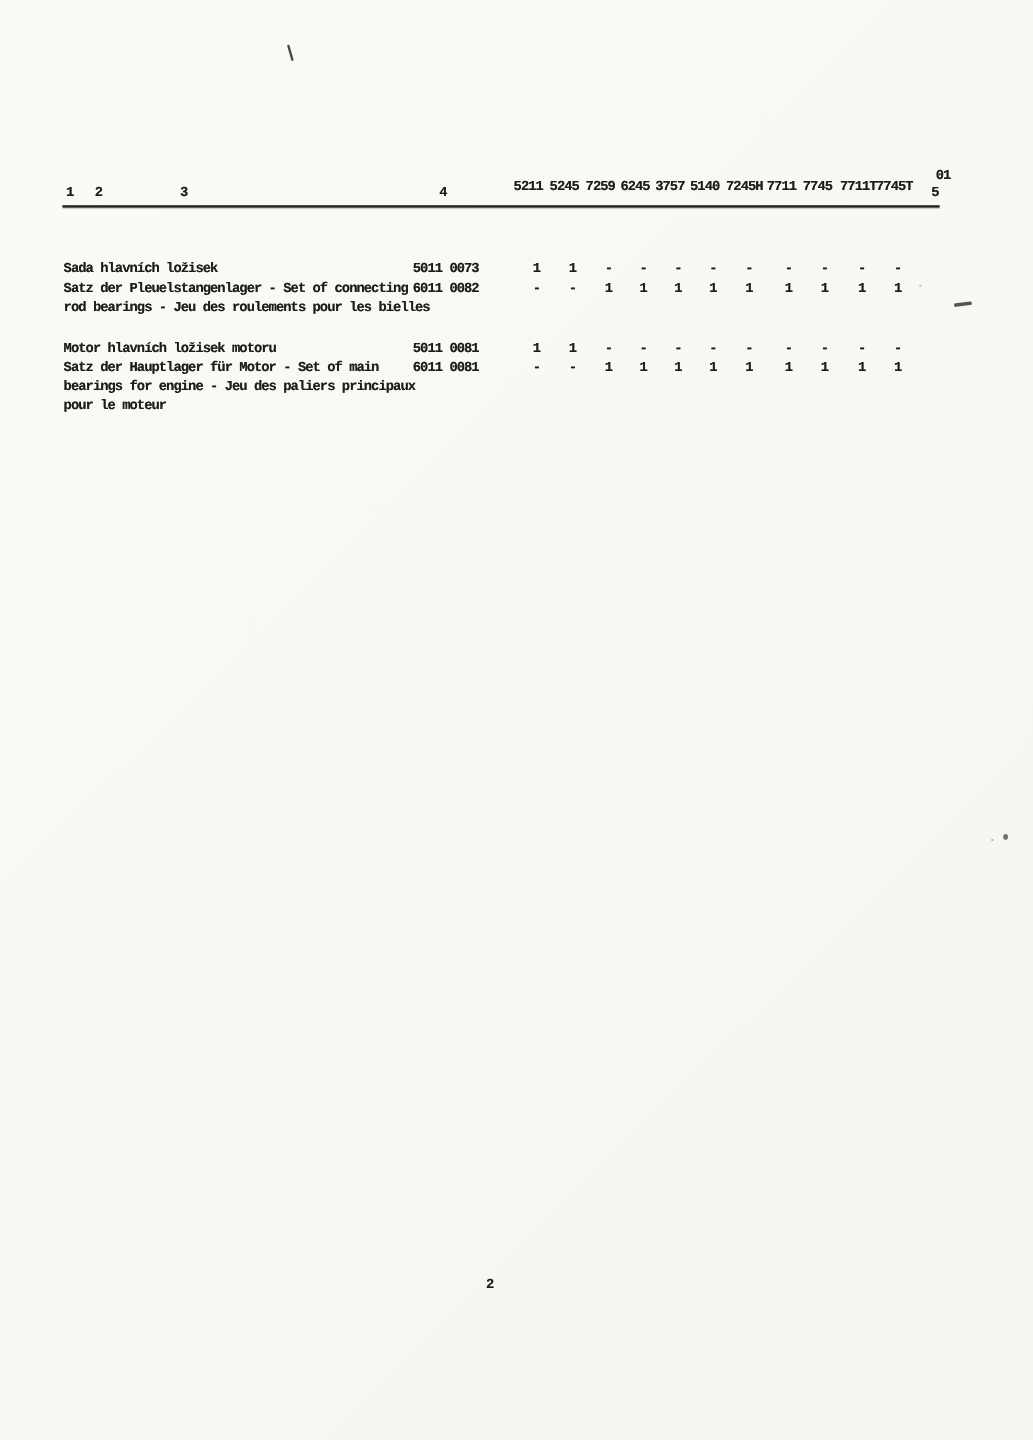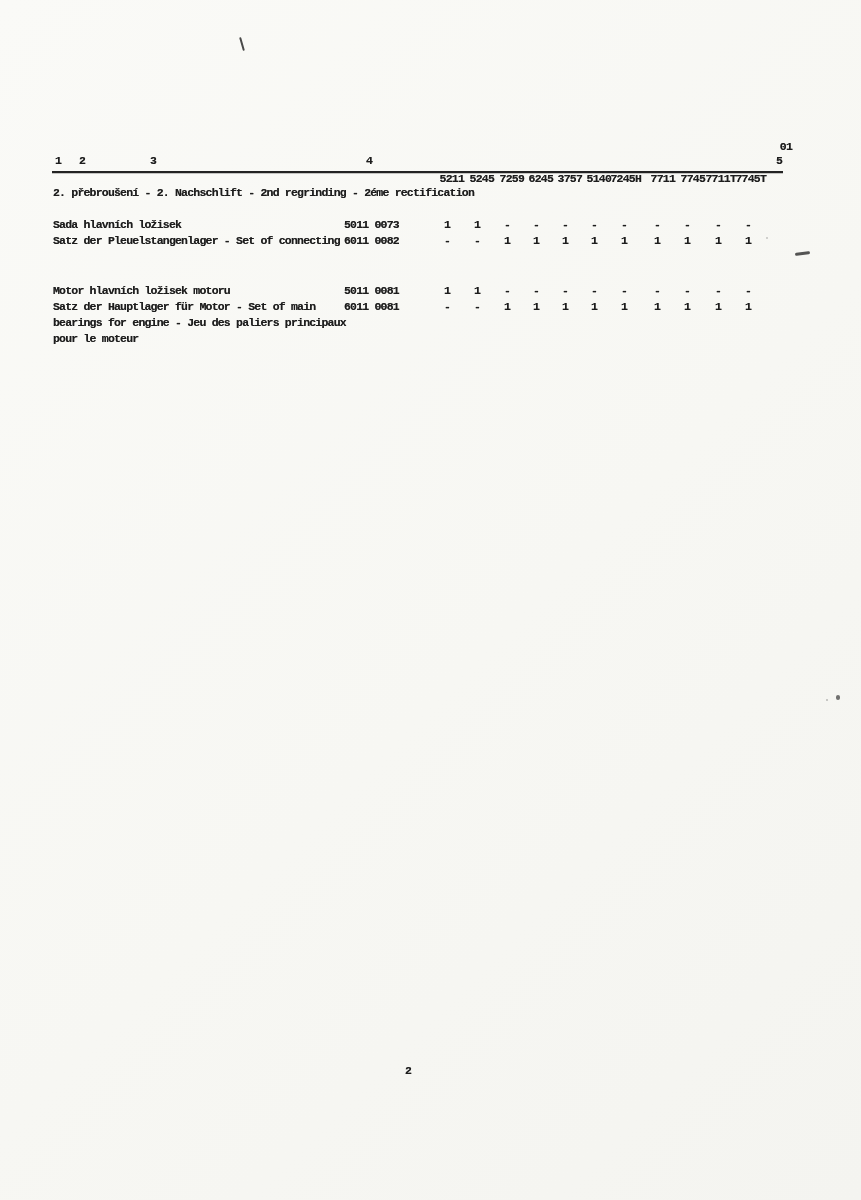--- a/index.html
+++ b/index.html
@@ -18,21 +18,21 @@
     font-weight: 700;
     font-size: 11.5px;
     letter-spacing: -0.8px;
     color: #1d1d1d;
     white-space: nowrap;
     text-shadow: 0 0 0.5px rgba(25,25,25,0.65);
     line-height: 14px;
   }
   .corner-code { top: 140px; left: 766px; width: 26px; text-align: right; }
   .idx-header  { top: 154px; }
-  .model-header{ top: 172px; width: 36px; text-align: right; }
+  .model-header{ top: 149px; width: 36px; text-align: left; }
   .trailing-header { top: 154px; left: 773px; width: 12px; text-align: center; }
   .header-rule {
     position: absolute;
     top: 171px; left: 52px;
     width: 731px; height: 2px;
     background: #232323;
     box-shadow: 0 1px 0 rgba(35,35,35,0.25);
   }
   .section-title { top: 186px; left: 53px; }
   .item-line { left: 53px; }
@@ -83,24 +83,24 @@
   <div class="mono model-header" style="left:575px">5140</div>
   <div class="mono model-header" style="left:605px">7245H</div>
   <div class="mono model-header" style="left:639px">7711</div>
   <div class="mono model-header" style="left:669px">7745</div>
   <div class="mono model-header" style="left:700px">7711T</div>
   <div class="mono model-header" style="left:730px">7745T</div>
   <div class="mono trailing-header">5</div>
 
   <div class="header-rule"></div>
 
-  <div class="mono section-title">2. přebroušení - 2. Nachschlift - 2nd regrinding - 2éme rectification</div>
 
   <div class="mono item-line" style="top:218px">Sada hlavních ložisek</div>
   <div class="mono item-line" style="top:234px">Satz der Pleuelstangenlager - Set of connecting</div>
+  <div class="mono item-line" style="top:250px">rod bearings - Jeu des roulements pour les bielles</div>
   <div class="mono part-number" style="top:218px">5011 0073</div>
   <div class="mono part-number" style="top:234px">6011 0082</div>
 
   <div class="mono qty-cell" style="top:218px;left:435px">1</div>
   <div class="mono qty-cell" style="top:218px;left:465px">1</div>
   <div class="mono qty-cell" style="top:218px;left:495px">-</div>
   <div class="mono qty-cell" style="top:218px;left:524px">-</div>
   <div class="mono qty-cell" style="top:218px;left:553px">-</div>
   <div class="mono qty-cell" style="top:218px;left:582px">-</div>
   <div class="mono qty-cell" style="top:218px;left:612px">-</div>

